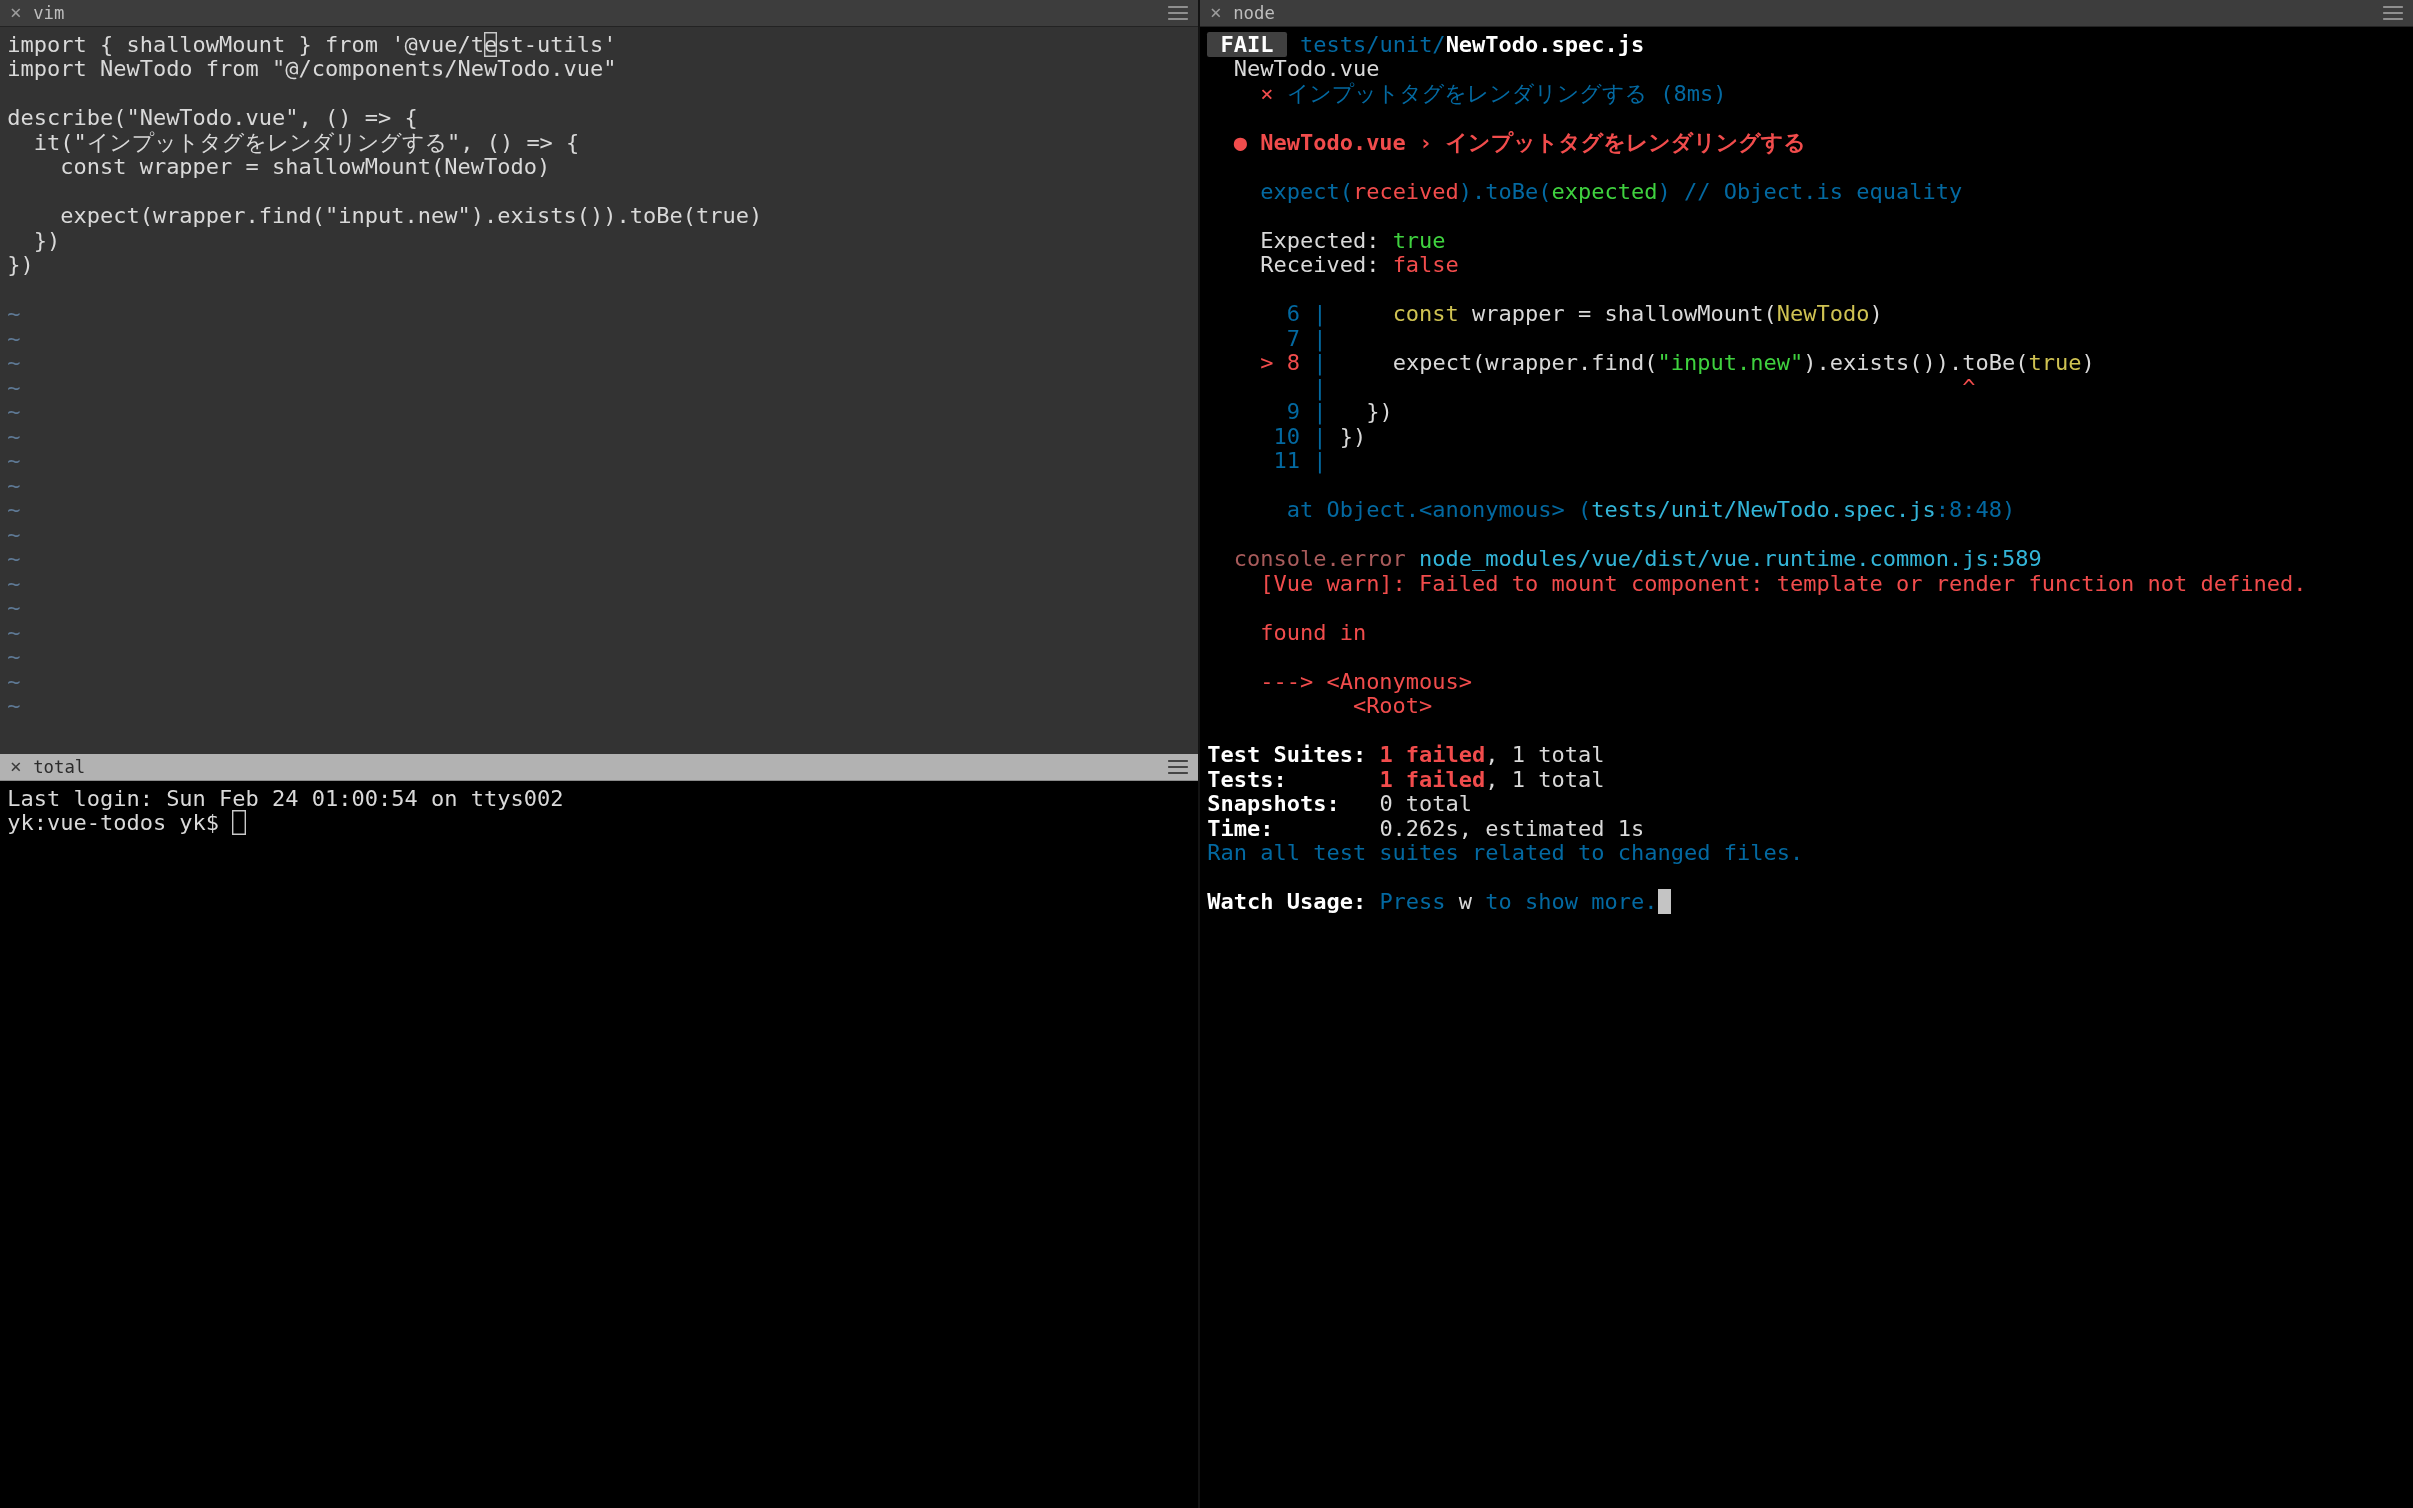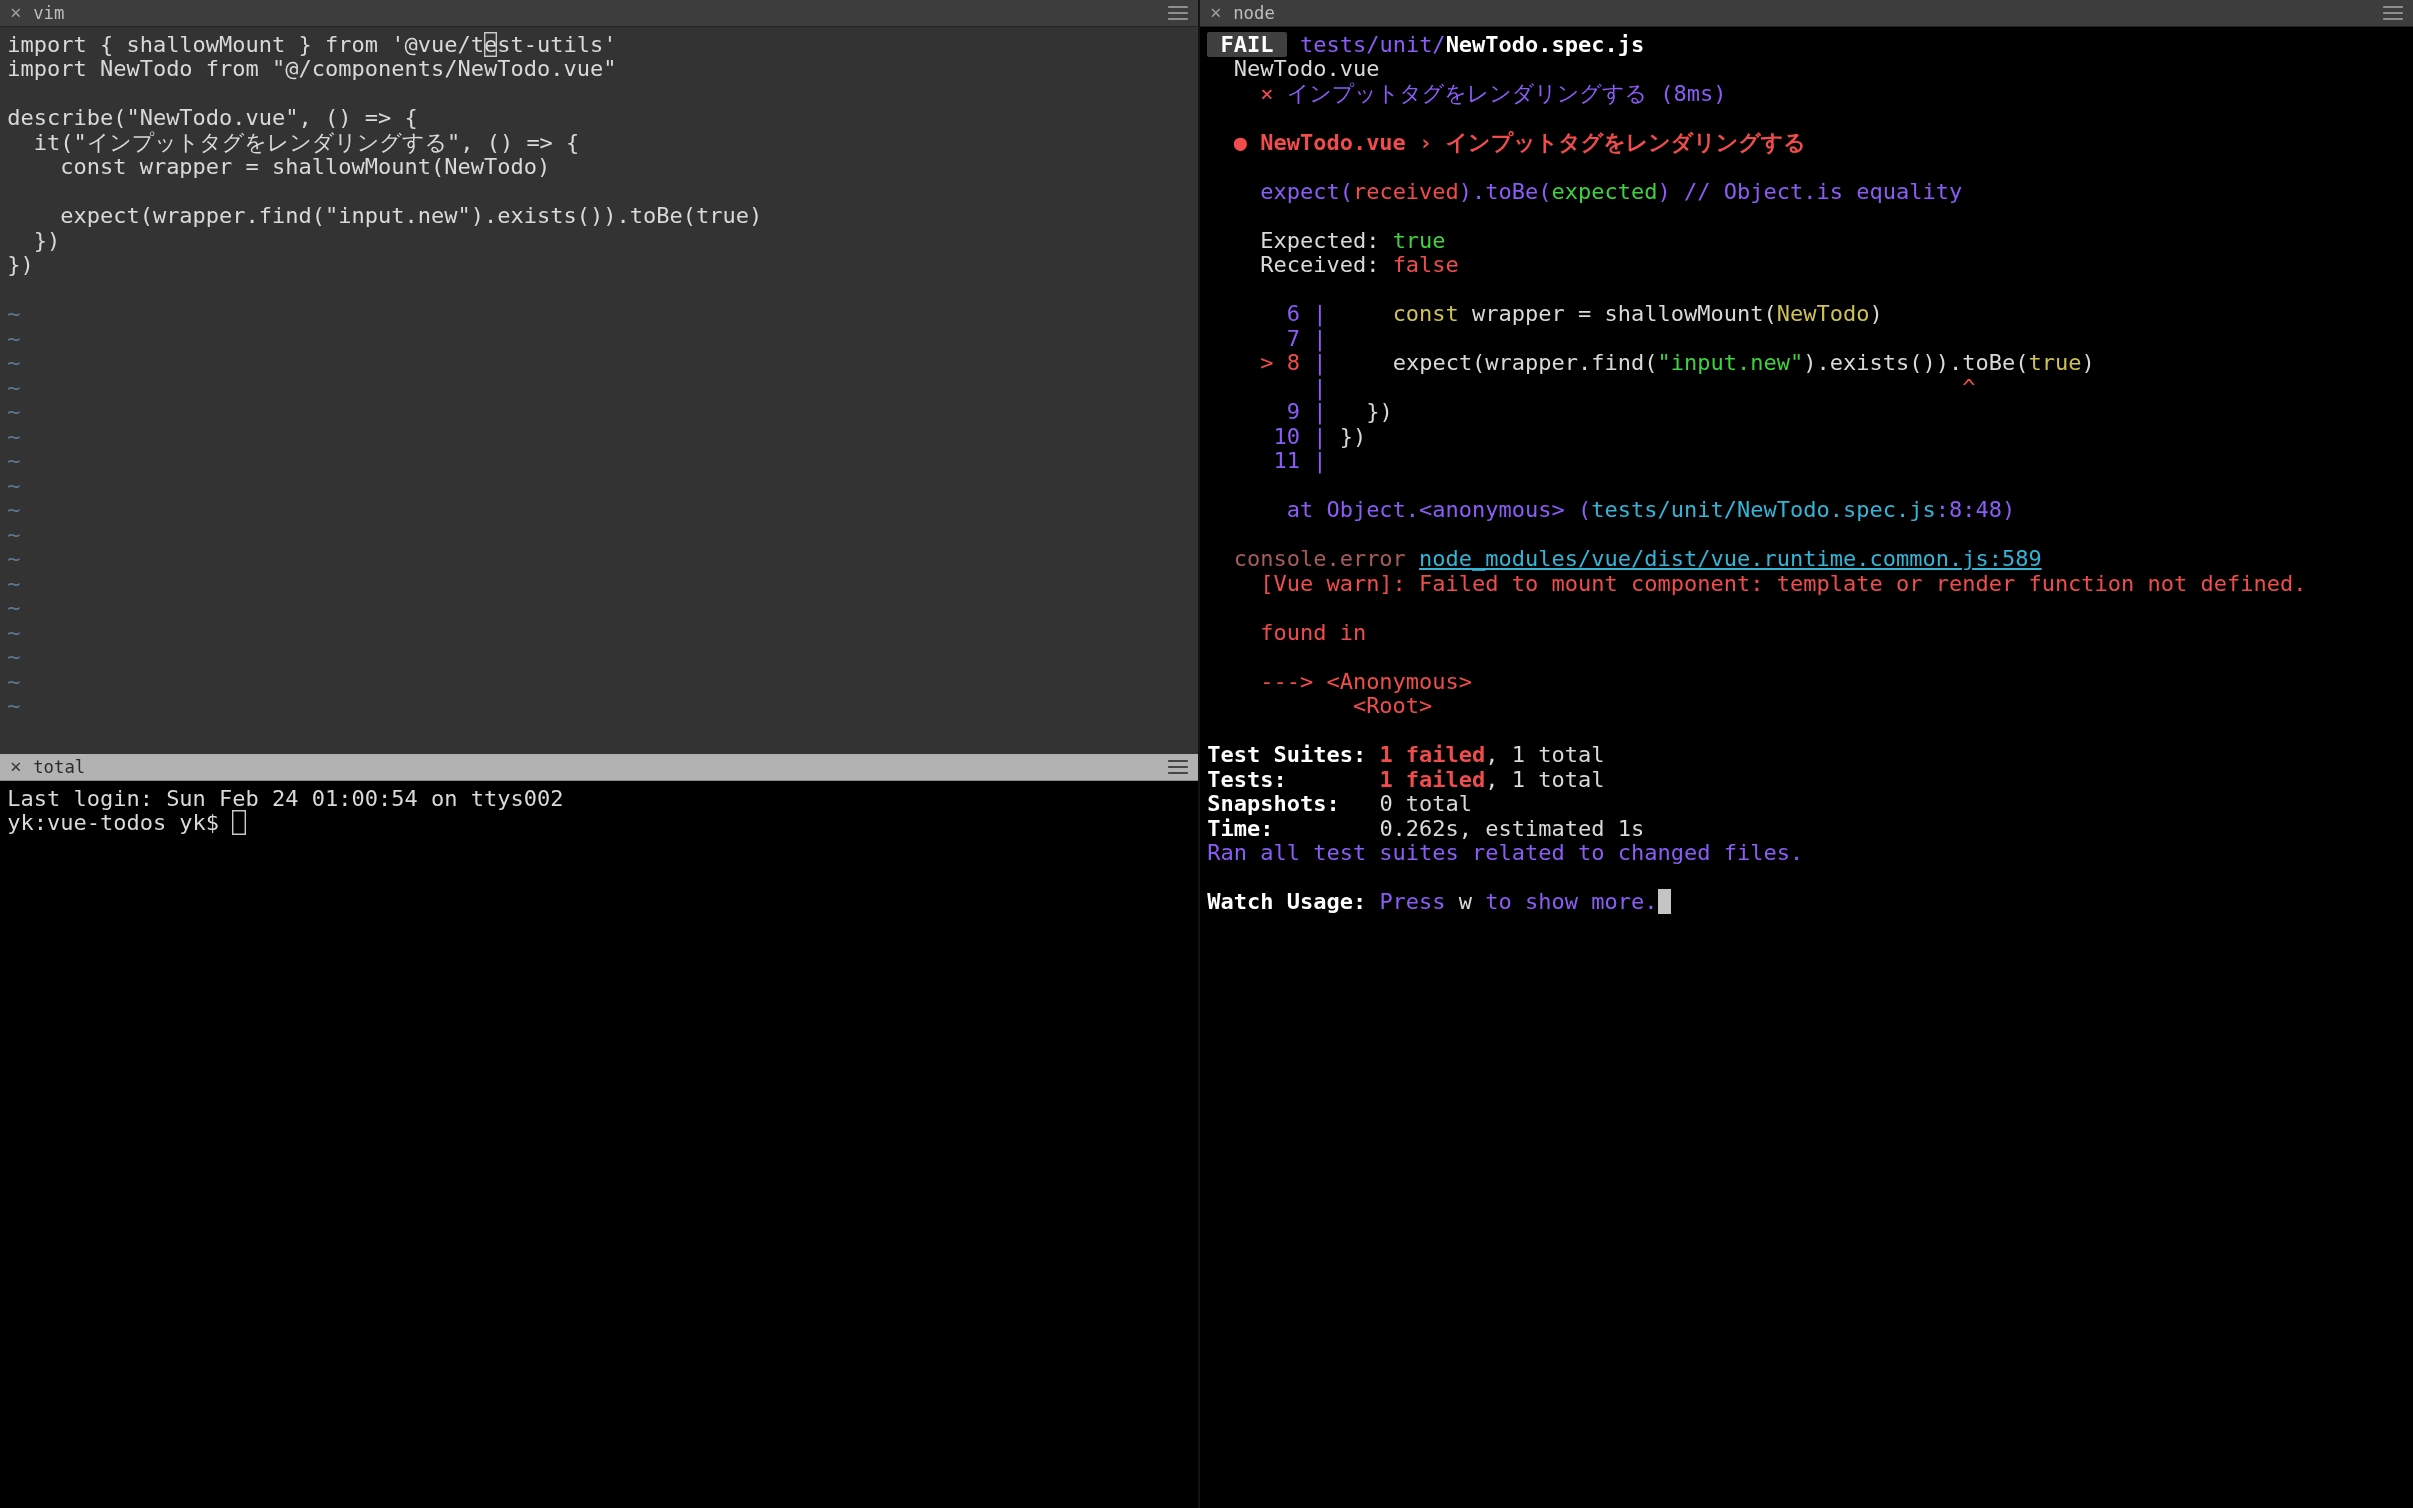--- a/index.html
+++ b/index.html
@@ -19,27 +19,27 @@
   .titlebar-light .tb-close{color:#3c3c3c}
   .tb-title{color:#bdbdbd;font-size:17.3px}
   .titlebar-light .tb-title{color:#2b2b2b}
   .hamburger{margin-left:auto;display:flex;flex-direction:column;gap:3.6px;width:20px}
   .hamburger i{display:block;height:2.2px;background:#8f8f8f;border-radius:0.7px}
   .titlebar-light .hamburger i{background:#454545}
   .content{flex:1;padding:5.8px 7.2px;font-size:22px;line-height:24.5px;white-space:pre;overflow:hidden;color:#d9d9d9}
   .line{white-space:pre;min-height:24.5px}
   
   .fg{color:#d9d9d9}
-  .dim{color:#8b5cf6}
+  .dim{color:#0369a1}
   .red{color:#f14c4c}
   .redbold{color:#f14c4c;font-weight:bold}
   .green{color:#3fd23f}
   .yellow{color:#cfc252}
   .cyan{color:#33b5d8}
-  .link{color:#33b5d8;text-decoration:underline;cursor:pointer}
+  .link{color:#33b5d8;cursor:pointer}
   .boldwhite{color:#ffffff;font-weight:bold}
   .dimred{color:#a85b5b}
   .badge{background:#404040;color:#ffffff;font-weight:bold;border-radius:2.2px}
   .tilde{color:#5f7a96}
   .cur-hollow{box-shadow:inset 0 0 0 1.4px #c9c9c9}
   .cur-solid{background:#c4c4c4;color:#000}
 </style>
 </head>
 <body>
 

